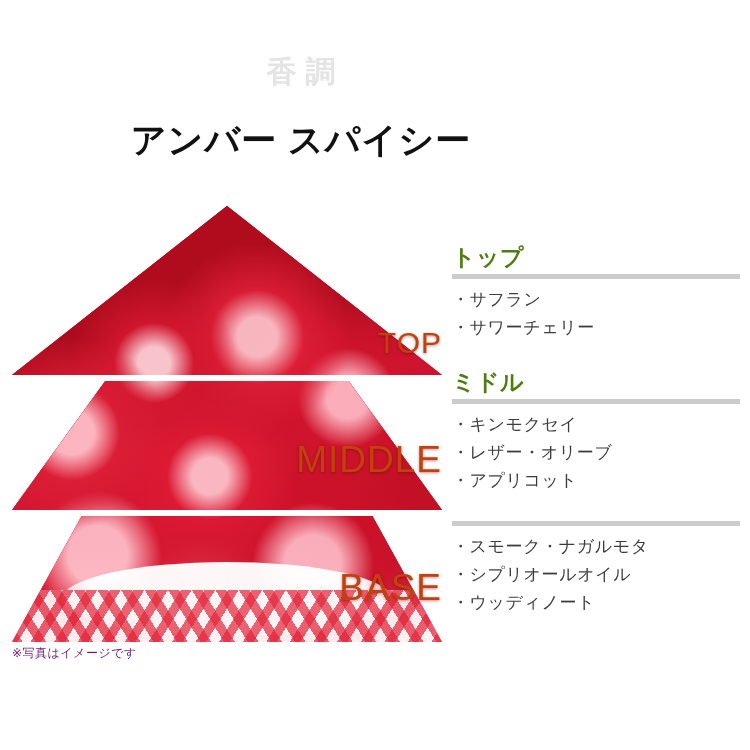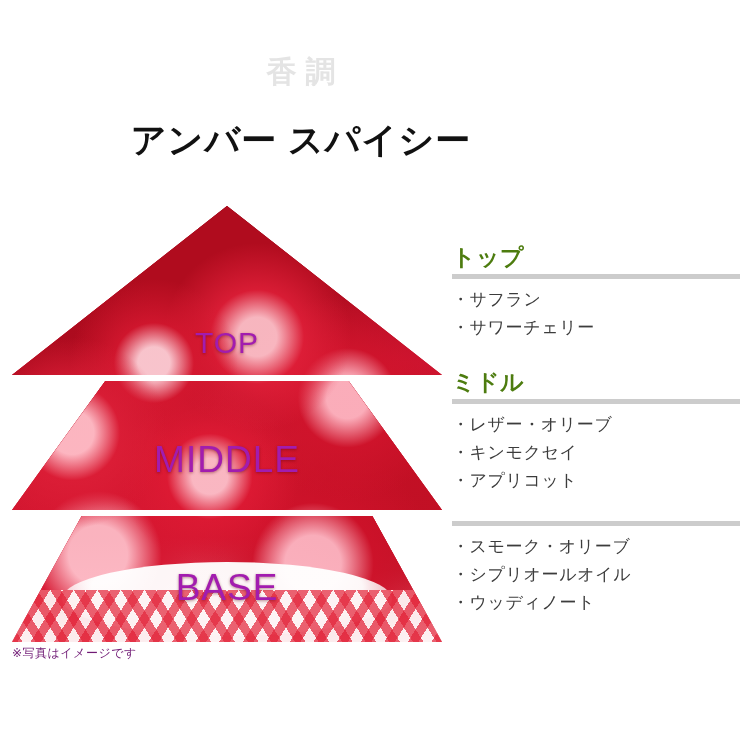--- a/index.html
+++ b/index.html
@@ -111,22 +111,22 @@
   .tier-base   { top: 310px; height: 126px; clip-path: polygon(16.2% 0%, 83.8% 0%, 100% 100%, 0% 100%); }
 
   .tier-top    .photo { top: 0px; }
   .tier-middle .photo { top: -175px; }
   .tier-base   .photo { top: -310px; }
 
   .tier-label {
     position: absolute;
     left: 0;
     width: 430px;
-    text-align: center;
-    color: #a21caf;
+    text-align: right;
+    color: #c2410c;
     font-weight: 300;
     letter-spacing: 1px;
     text-shadow: 0 1px 3px rgba(90,0,10,.45);
     z-index: 4;
     pointer-events: none;
   }
   .label-top    { top: 120px; font-size: 30px; }
   .label-middle { top: 233px; font-size: 37px; }
   .label-base   { top: 361px; font-size: 37px; }
 
@@ -208,26 +208,26 @@
     <div class="note-group">
       <div class="note-heading">トップ</div>
       <div class="note-rule"></div>
       <div class="note-item">・サフラン</div>
       <div class="note-item">・サワーチェリー</div>
     </div>
 
     <div class="note-group">
       <div class="note-heading">ミドル</div>
       <div class="note-rule"></div>
+      <div class="note-item">・キンモクセイ</div>
       <div class="note-item">・レザー・オリーブ</div>
-      <div class="note-item">・キンモクセイ</div>
       <div class="note-item">・アプリコット</div>
     </div>
 
     <div class="note-group">
       <div class="note-rule"></div>
-      <div class="note-item">・スモーク・オリーブ</div>
+      <div class="note-item">・スモーク・ナガルモタ</div>
       <div class="note-item">・シプリオールオイル</div>
       <div class="note-item">・ウッディノート</div>
     </div>
 
   </div>
 </div>
 
 </body></html>

